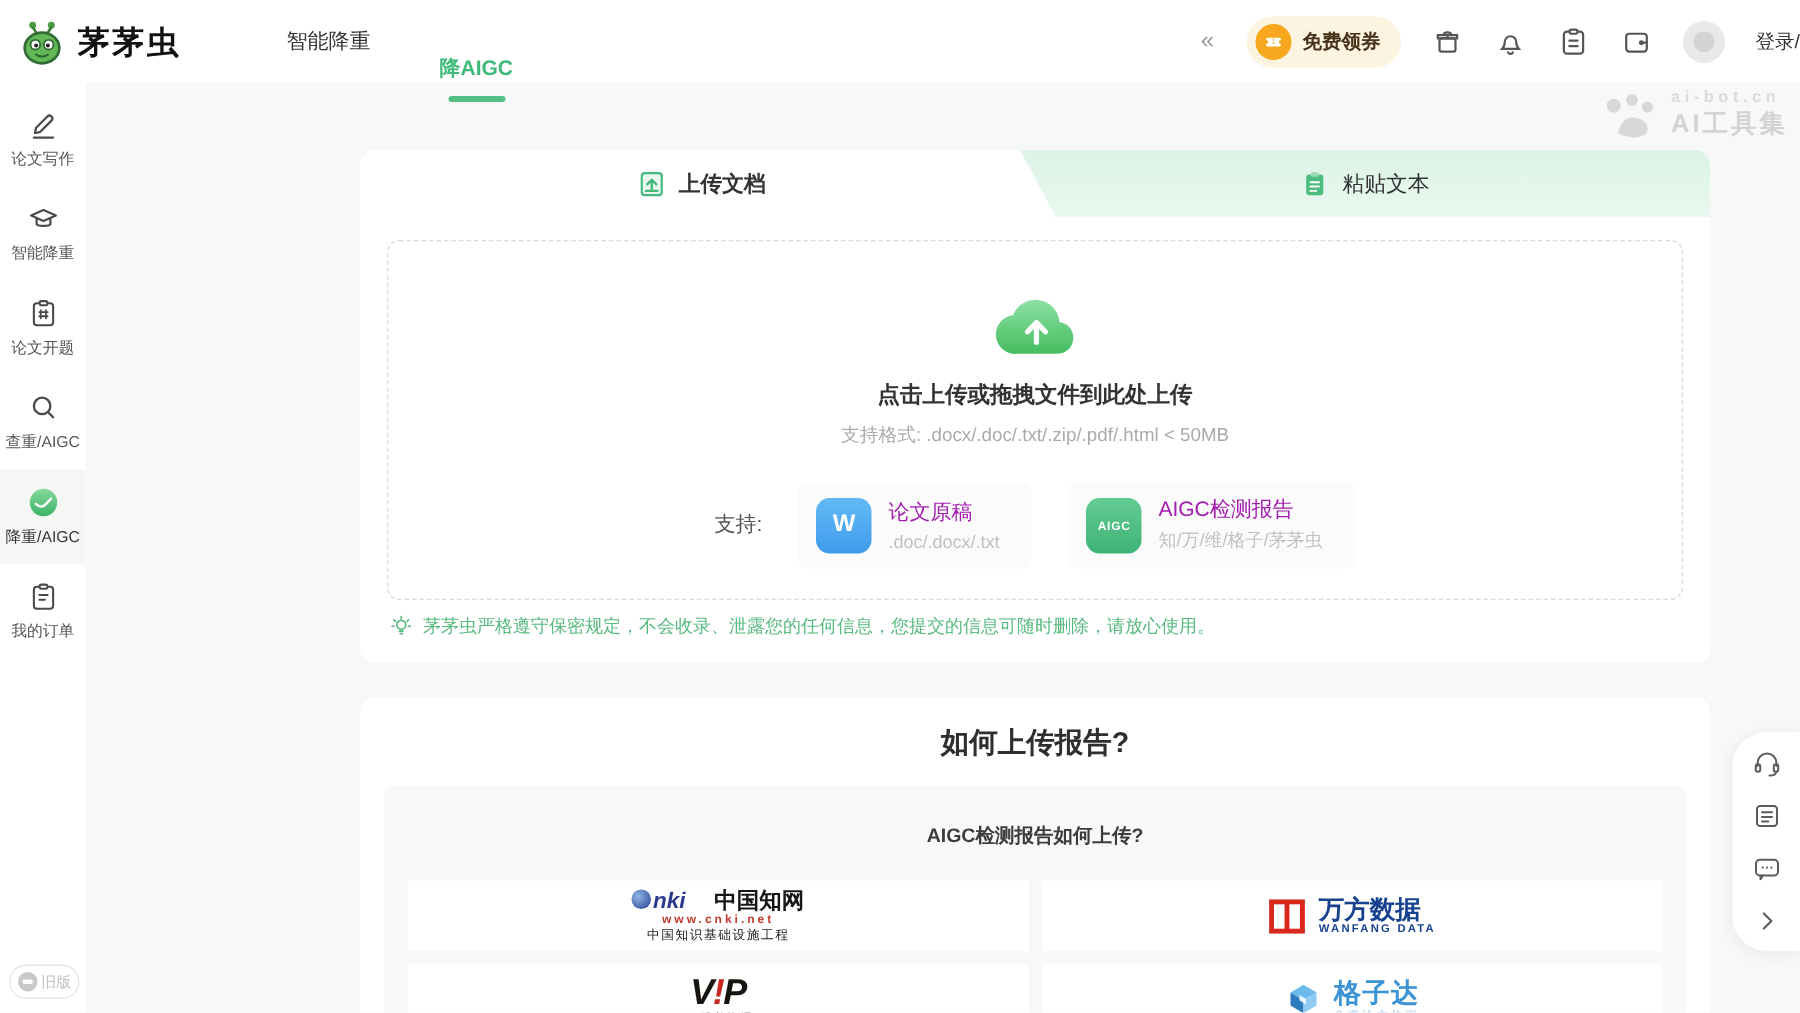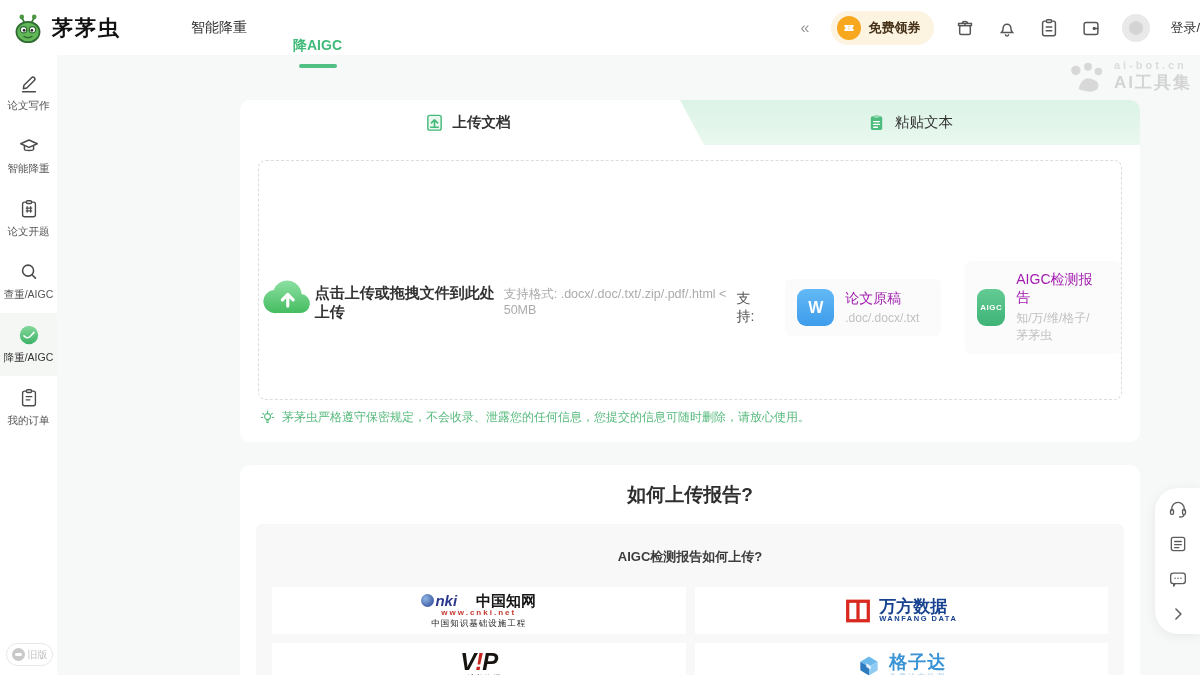--- a/index.html
+++ b/index.html
@@ -47,21 +47,21 @@
   .card1 { position:absolute; top:45px; left:183px; width:900px; }
   .tabstrip { position:relative; height:45px; background:#fff; border-radius:10px 10px 0 0; overflow:hidden; }
   .tab { position:absolute; top:0; bottom:0; display:flex; align-items:center; justify-content:center; gap:9px; cursor:pointer; }
   .tab-upload { left:0; width:455px; }
   .tab-paste { left:440px; right:0; background:linear-gradient(180deg,#dcf3e6,#e9f8f0); clip-path:polygon(0 0,100% 0,100% 100%,24px 100%); }
   .tab-label { font-size:14.5px; color:#333; }
   .tab.active .tab-label { font-weight:bold; }
   .ticon { width:19px; height:19px; }
 
   .upload-panel { background:#fff; border-radius:0 0 10px 10px; padding:15px 18px 16px; }
-  .dropzone { border:1px dashed #dcdcdc; border-radius:8px; height:240px; display:flex; align-items:center; padding-top:33px; cursor:pointer; background:#fff; }
+  .dropzone { border:1px dashed #dcdcdc; border-radius:8px; height:240px; display:flex; flex-direction:column; align-items:center; padding-top:33px; cursor:pointer; background:#fff; }
   .cloud { width:62px; height:47px; }
   .dz-title { margin-top:13px; font-size:15px; font-weight:bold; color:#333; }
   .dz-formats { margin-top:9px; font-size:12.5px; color:#ababab; }
   .support-row { margin-top:22px; display:flex; align-items:center; gap:24px;justify-content:flex-end; }
   .support-label { font-size:14px; color:#555; }
   .support-card { display:flex; align-items:center; gap:11px; background:#fbfbfb; border-radius:6px; padding:10px 22px 10px 12px; }
   .badge { width:37px; height:37px; border-radius:9px; display:flex; align-items:center; justify-content:center; color:#fff; font-weight:bold; }
   .badge-doc { background:linear-gradient(180deg,#63b9f6,#3e9ceb); font-size:16px; }
   .badge-aigc { background:linear-gradient(180deg,#63cb93,#3fb377); font-size:8px; letter-spacing:.5px; }
   .sc-title { font-size:14px; color:#a21caf; }

